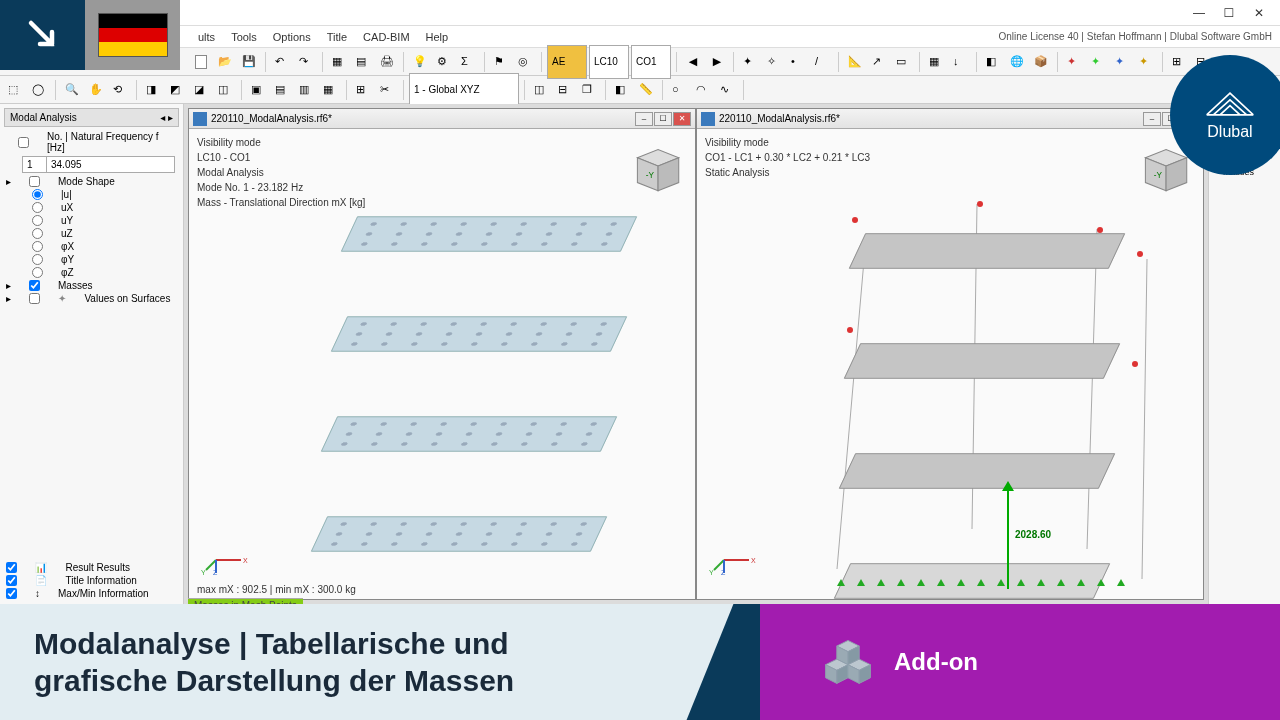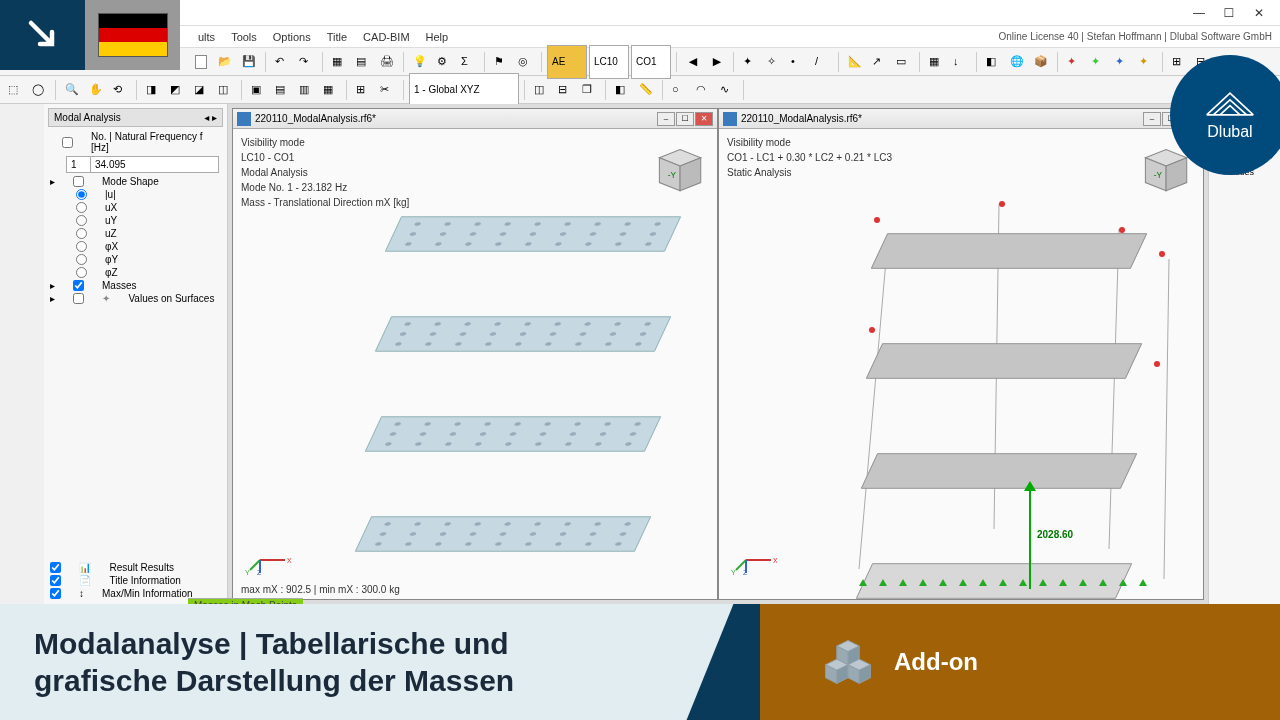--- a/index.html
+++ b/index.html
@@ -30,21 +30,21 @@
 
 .toolbar { height: 28px; background: #f5f5f5; display: flex; align-items: center; padding-left: 190px; gap: 2px; border-bottom: 1px solid #ccc; }
 .toolbar.row2 { padding-left: 4px; }
 .tb-btn { width: 22px; height: 22px; display: flex; align-items: center; justify-content: center; border: 1px solid transparent; background: #f5f5f5; }
 .tb-btn svg, .tb-btn span { width: 14px; height: 14px; }
 .tb-sep { width: 1px; height: 20px; background: #ccc; margin: 0 3px; }
 .tb-combo { height: 20px; min-width: 40px; background: #fff; border: 1px solid #aaa; font-size: 10px; padding: 16px 4px; display: flex; align-items: center; }
 .tb-combo.wide { min-width: 110px; text-align: center; }
 
 
-.main-area { display: flex; height: calc(100% - 104px - 116px); margin-left: 44px; }
+.main-area { display: flex; height: calc(100% - 104px - 116px); }
 .sidebar { width: 184px; background: #f7f7f7; border-right: 1px solid #ccc; padding: 4px; font-size: 10px; display: flex; flex-direction: column; }
 .sidebar-header { background: #e3e3e3; padding: 3px 5px; border: 1px solid #bbb; margin-bottom: 3px; display: flex; align-items: center; }
 .side-row { display: flex; align-items: center; padding: 1px 2px; gap: 18px; }
 .side-row input[type=checkbox], .side-row input[type=radio] { width: 11px; height: 11px; }
 .side-indent1 { padding-left: 14px; }
 .side-indent2 { padding-left: 28px; }
 .side-table { display: flex; border: 1px solid #aaa; margin: 2px 4px 2px 18px; }
 .side-table div { flex: 1; padding: 2px 4px; background: #fff; font-size: 10px; }
 .side-table div:first-child { border-right: 1px solid #aaa; flex: 0 0 24px; }
 .sidebar-bottom { margin-top: auto; }
@@ -75,21 +75,21 @@
 .arrow-label { position: absolute; left: 218px; top: 330px; font-size: 10px; color: #070; font-weight: bold; }
 
 .right-panel { width: 72px; background: #f7f7f7; border-left: 1px solid #ccc; padding: 4px; font-size: 9px; }
 .right-panel .hdr { font-weight: bold; margin-bottom: 3px; }
 
 
 .banner { position: absolute; bottom: 0; left: 0; height: 116px; width: 100%; background: #e2edf2; display: flex; align-items: center; z-index: 60; }
 .banner-title { font-size: 30px; font-weight: 600; color: #1a2a3a; line-height: 1.25; padding-left: 34px; flex: 1; }
 .banner-right { width: 530px; height: 100%; position: relative; display: flex; align-items: center; }
 .banner-slash { position: absolute; left: -40px; top: 0; width: 90px; height: 100%; background: #0a3a5a; transform: skewX(-22deg); }
-.banner-dark { position: absolute; left: 10px; top: 0; right: 0; height: 100%; background: #a16207; display: flex; align-items: center; gap: 18px; padding-left: 60px; color: #fff; }
+.banner-dark { position: absolute; left: 10px; top: 0; right: 0; height: 100%; background: #a21caf; display: flex; align-items: center; gap: 18px; padding-left: 60px; color: #fff; }
 .cubes-icon svg { width: 56px; height: 56px; }
 .addon-text { font-size: 24px; font-weight: 600; }
 
 .status-tab { position: absolute; left: 188px; bottom: 108px; font-size: 10px; color: #444; background: #84cc16; padding: 1px 6px; border-top: 1px solid #aaa; margin-top: 48px; }
 </style>
 </head>
 <body>
 
 <div class="corner-badge">
   <div class="corner-arrow">

